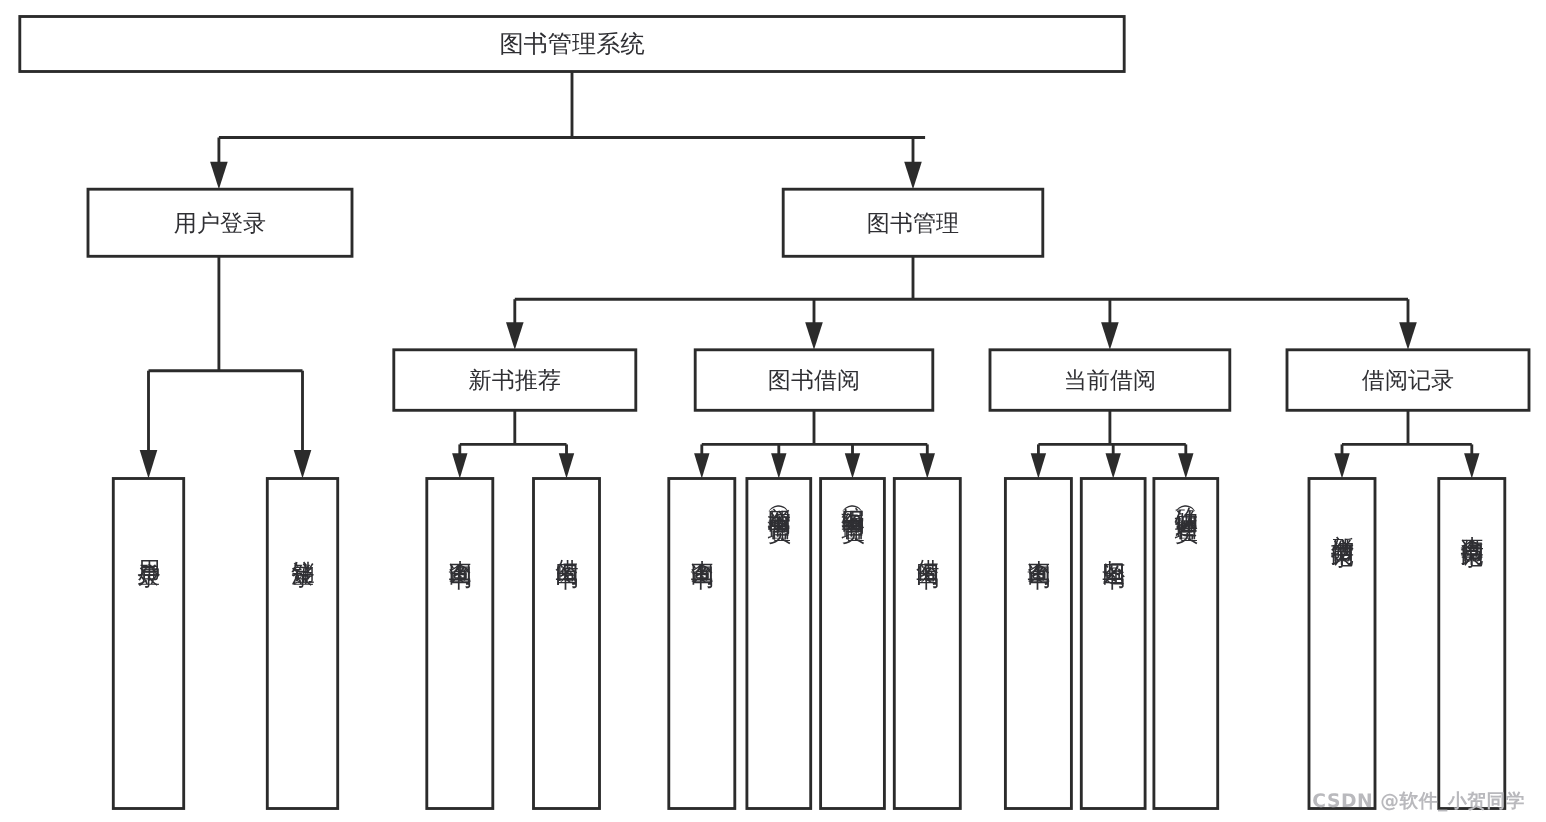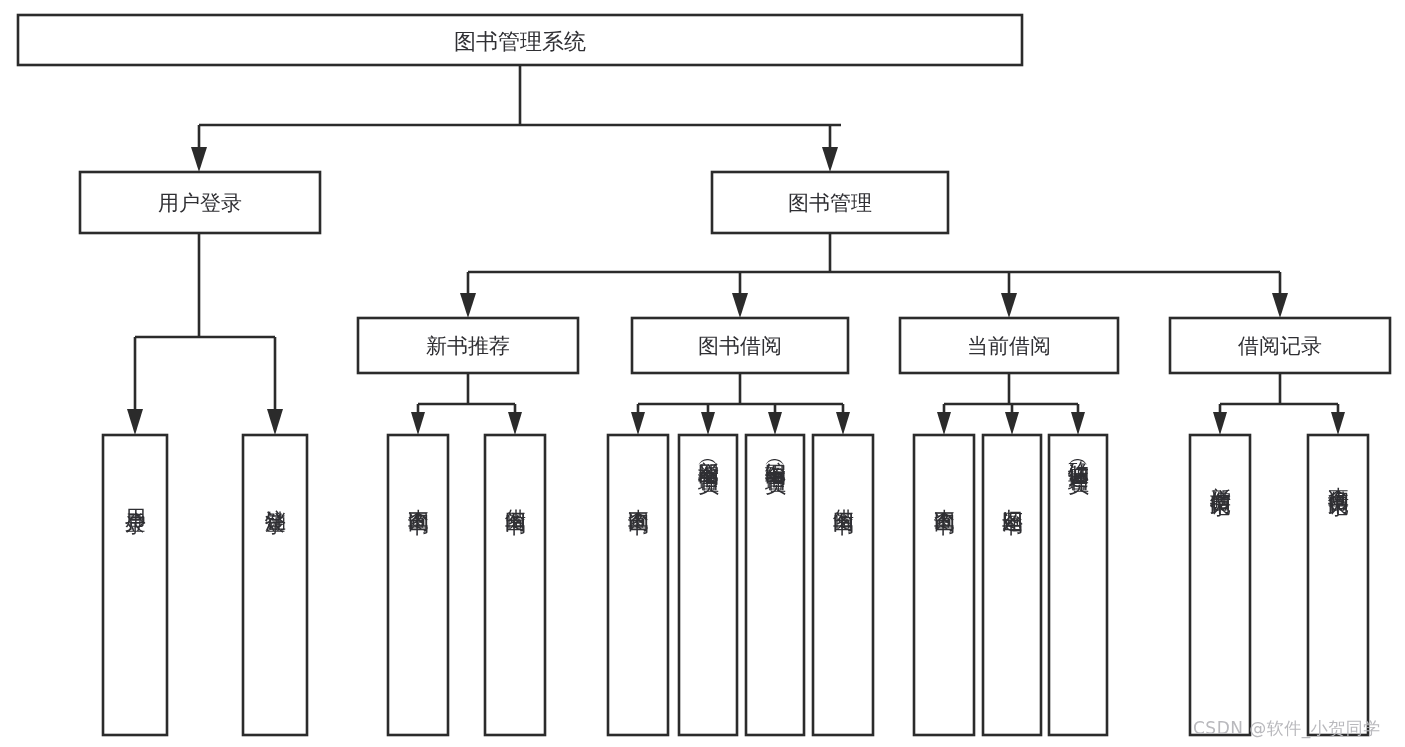--- a/index.html
+++ b/index.html
@@ -67,20 +67,21 @@
     white-space: nowrap;
   }
   #watermark {
     position: absolute;
     color: #b9b9bd;
     font-family: "DejaVu Sans", "Liberation Sans", sans-serif;
     font-size: 17px;
     letter-spacing: 0.5px;
     white-space: nowrap;
     pointer-events: none;
+    font-weight: bold;
   }
 </style>
 </head>
 <body>
 
 <div id="stage">
 
   <svg id="diagram" viewBox="0 0 1405 747">
 
     <g>

